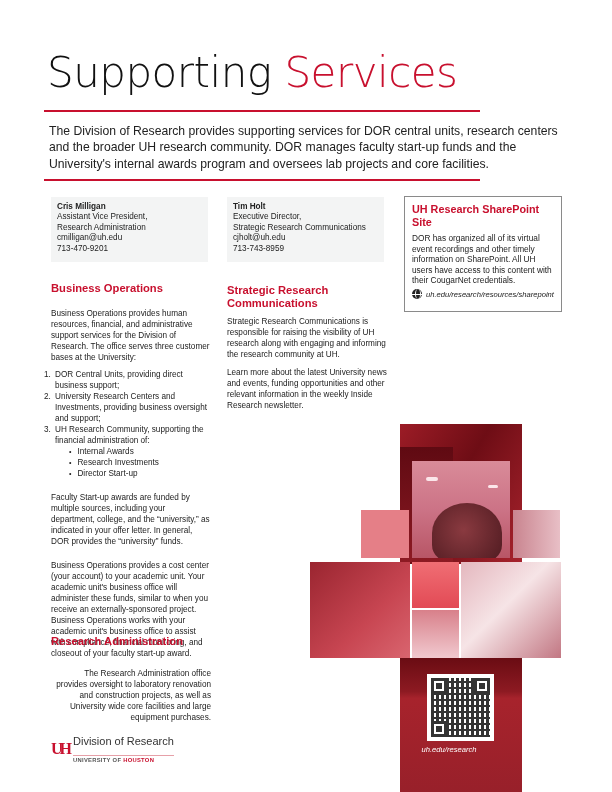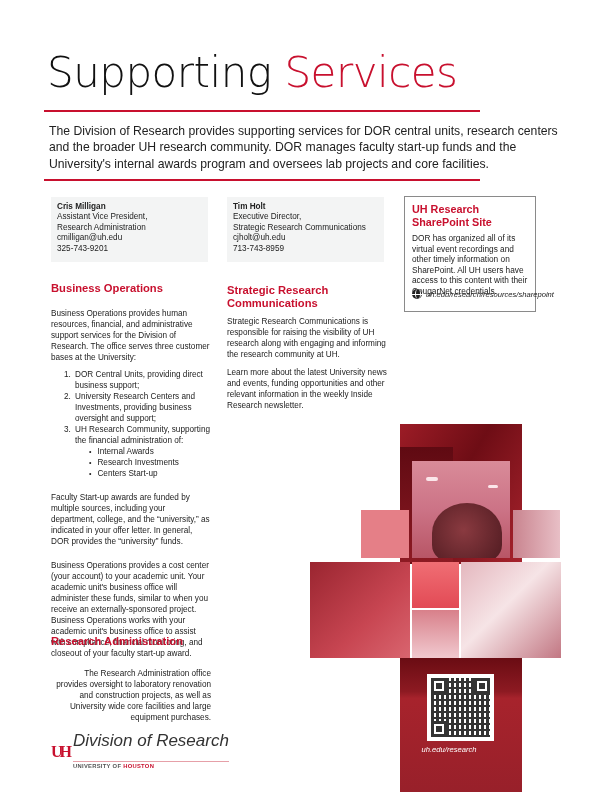--- a/index.html
+++ b/index.html
@@ -9,46 +9,46 @@
   .title { position: absolute; left: 47px; top: 52px; font-family: "DejaVu Sans", sans-serif; font-weight: 200; font-size: 42px; letter-spacing: -0.5px; color: #111; line-height: 1; }
   .title .accent { color: #c8102e; }
   .rule-wide { position: absolute; height: 2px; background: #c8102e; }
   .intro { position: absolute; left: 49px; top: 123px; width: 520px; font-size: 12.2px; line-height: 16.3px; color: #222; }
 
   .contact { position: absolute; top: 197px; height: 65px; background: #f3f4f4; padding: 5px 6px; font-size: 8.2px; line-height: 10.4px; color: #222; }
   .contact .name { font-weight: bold; }
   .c1 { left: 51px; width: 157px; }
   .c2 { left: 227px; width: 157px; }
 
-  .sp-box { position: absolute; left: 404px; top: 196px; width: 132px; height: 116px; border: 1.5px solid #8a8a8a; padding: 6px 7px; }
+  .sp-box { position: absolute; left: 404px; top: 196px; width: 158px; height: 116px; border: 1.5px solid #8a8a8a; padding: 6px 7px; }
   .sp-title { color: #c8102e; font-weight: bold; font-size: 10.8px; line-height: 13px; }
   .sp-body { font-size: 8.3px; line-height: 10.6px; margin-top: 4px; color: #222; }
   .sp-link { position: absolute; left: 7px; bottom: 12px; display: flex; align-items: center; gap: 4px; font-size: 7.6px; font-style: italic; color: #222; }
   .globe { width: 10px; height: 10px; border-radius: 50%; background: #222; position: relative; }
   .globe::before { content: ""; position: absolute; left: 3px; top: 0; width: 4px; height: 10px; border-left: 1px solid #fff; border-right: 1px solid #fff; border-radius: 50%; }
   .globe::after { content: ""; position: absolute; left: 0; top: 4.5px; width: 10px; height: 1px; background: #fff; }
 
   .h2 { color: #c8102e; font-weight: bold; font-size: 11.2px; line-height: 12.5px; }
   .body { font-size: 8.2px; line-height: 11px; color: #222; }
   .col1 { position: absolute; left: 51px; top: 282px; width: 160px; }
   .col1 .body { margin-top: 13px; }
-  ol.list { margin: 6px 0 0 22px; font-size: 8.2px; line-height: 11px; }
+  ol.list { margin: 6px 0 0 2px; font-size: 8.2px; line-height: 11px; }
   ol.list li { padding-left: 2px; }
   ul.sub { margin: 0 0 0 12px; list-style: none; }
   ul.sub li::before { content: "•"; margin-right: 6px; font-size: 7px; }
   .p { margin-top: 6px; }
   .ra { position: absolute; left: 51px; top: 635px; width: 160px; }
   .ra .body { margin-top: 20px; text-align: right; }
 
   .col2 { position: absolute; left: 227px; top: 284px; width: 165px; }
   .col2 .body { margin-top: 7px; }
 
   .logo { position: absolute; left: 51px; top: 735px; display: flex; align-items: center; gap: 4px; }
   .uh-mark { font-family: Liberation Serif, serif; font-weight: bold; font-size: 16px; color: #c8102e; letter-spacing: -3px; line-height: 1; }
-  .logo-text .dor { font-size: 17px; color: #333; line-height: 12px; border-bottom: 1px solid #e6a0a8; padding-bottom: 14px; font-style: italic; }
+  .logo-text .dor { font-size: 11px; color: #333; line-height: 12px; border-bottom: 1px solid #e6a0a8; padding-bottom: 8px; }
   .logo-text .uoh { font-size: 5.8px; font-weight: bold; color: #555; letter-spacing: 0.3px; margin-top: 1px; }
   .logo-text .uoh .red { color: #c8102e; }
 
   
   .tile { position: absolute; }
   .t-dark { left: 400px; top: 424px; width: 122px; height: 140px; background: linear-gradient(120deg, #9c1c26 0%, #6e0d15 45%, #a8232d 100%); }
   .t-dark2 { left: 400px; top: 447px; width: 53px; height: 115px; background: linear-gradient(180deg, #5f0a12, #8d1a23); }
   .t-main { left: 412px; top: 461px; width: 98px; height: 97px; background: linear-gradient(180deg, #d98b99 0%, #cc7386 50%, #b85666 100%); overflow: hidden; }
   .t-main .head { position: absolute; left: 20px; top: 42px; width: 70px; height: 60px; border-radius: 50% 50% 30% 30%; background: radial-gradient(circle at 45% 45%, #8a3a40, #4e1a20); }
   .t-main .lamp1 { position: absolute; left: 14px; top: 16px; width: 12px; height: 4px; border-radius: 2px; background: #fbe6ea; }
@@ -89,21 +89,21 @@
 <div class="rule-wide" style="left:44px; top:110px; width:436px;"></div>
 
 <p class="intro">The Division of Research provides supporting services for DOR central units, research centers and the broader UH research community. DOR manages faculty start-up funds and the University's internal awards program and oversees lab projects and core facilities.</p>
 <div class="rule-wide" style="left:44px; top:179px; width:436px;"></div>
 
 <div class="contact c1">
   <div class="name">Cris Milligan</div>
   <div>Assistant Vice President,</div>
   <div>Research Administration</div>
   <div>cmilligan@uh.edu</div>
-  <div>325-743-9201</div>
+  <div>713-470-9201</div>
 </div>
 <div class="contact c2">
   <div class="name">Tim Holt</div>
   <div>Executive Director,</div>
   <div>Strategic Research Communications</div>
   <div>cjholt@uh.edu</div>
   <div>713-743-8959</div>
 </div>
 
 <div class="sp-box">
@@ -119,21 +119,21 @@
   <div class="h2">Business Operations</div>
   <p class="body">Business Operations provides human resources, financial, and administrative support services for the Division of Research. The office serves three customer bases at the University:</p>
   <ol class="list">
     <li>DOR Central Units, providing direct business support;</li>
     <li>University Research Centers and Investments, providing business oversight and support;</li>
     <li>
       <span>UH Research Community, supporting the financial administration of:</span>
       <ul class="sub">
         <li>Internal Awards</li>
         <li>Research Investments</li>
-        <li>Centers Start-up</li>
+        <li>Director Start-up</li>
       </ul>
     </li>
   </ol>
   <p class="body p">Faculty Start-up awards are funded by multiple sources, including your department, college, and the “university,” as indicated in your offer letter. In general, DOR provides the “university” funds.</p>
   <p class="body p">Business Operations provides a cost center (your account) to your academic unit. Your academic unit's business office will administer these funds, similar to when you receive an externally-sponsored project. Business Operations works with your academic unit's business office to assist with compliance, financial monitoring, and closeout of your faculty start-up award.</p>
 </div>
 
 <div class="ra">
   <div class="h2">Research Administration</div>
   <p class="body">The Research Administration office provides oversight to laboratory renovation and construction projects, as well as University wide core facilities and large equipment purchases.</p>

